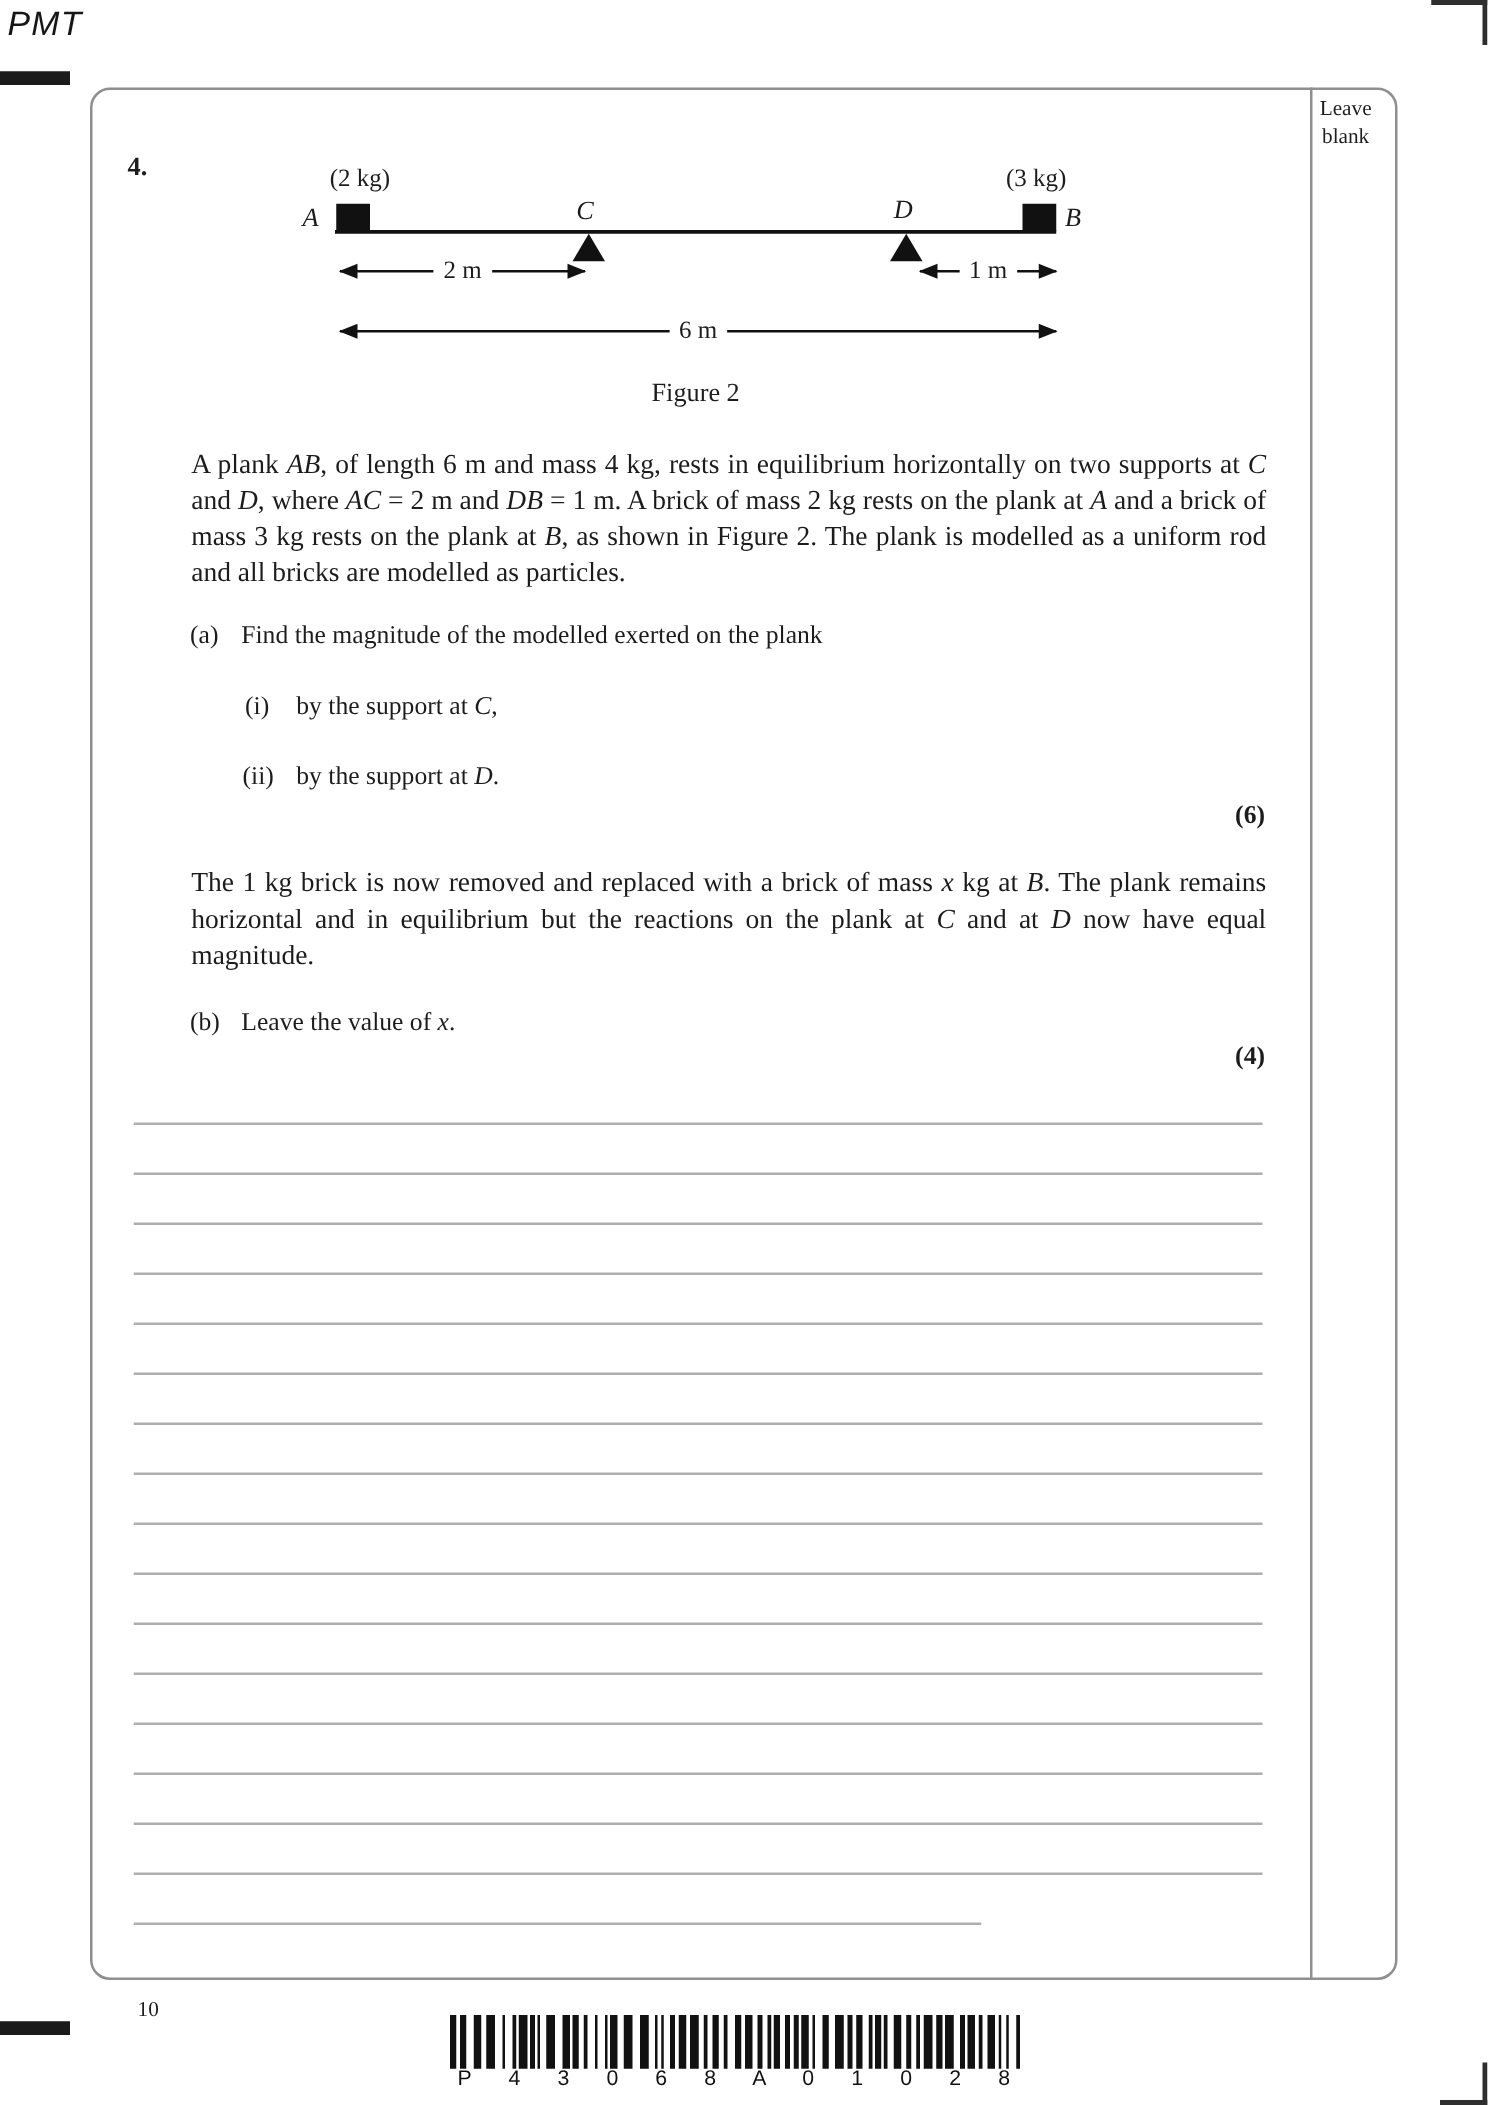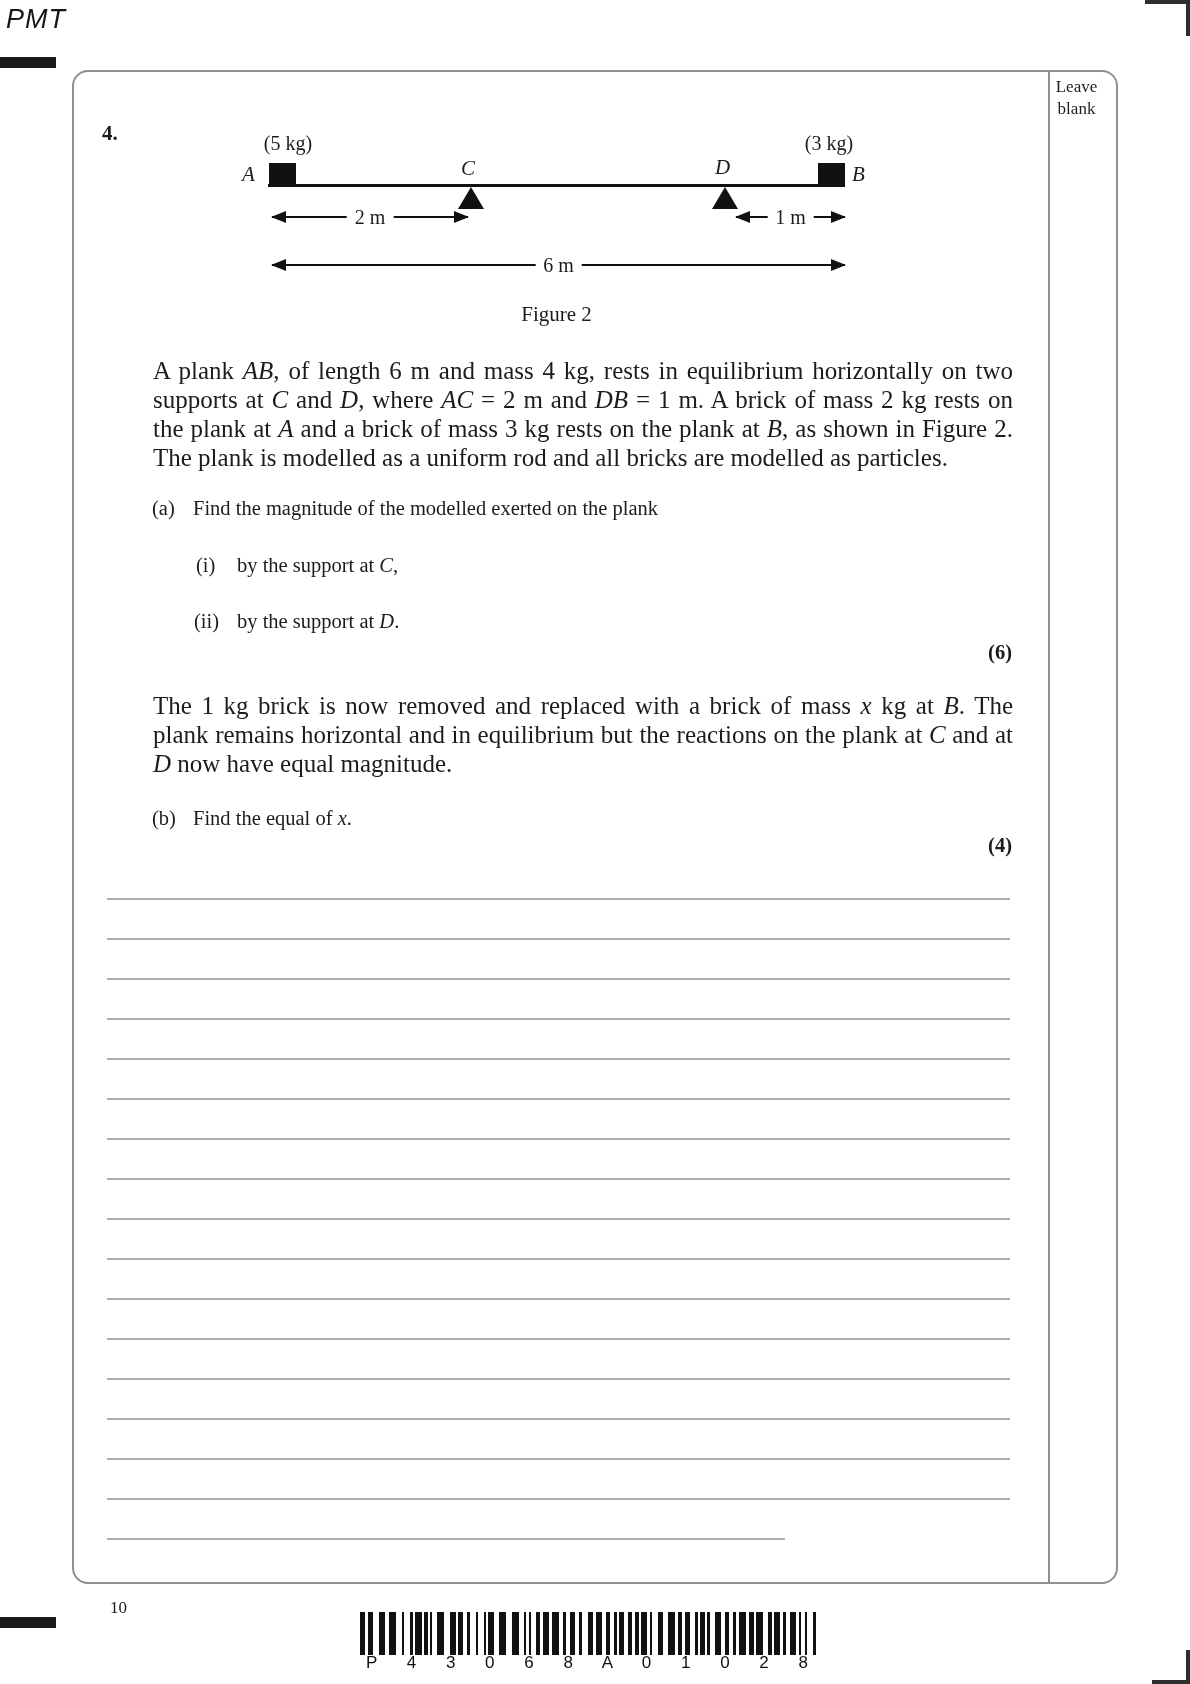--- a/index.html
+++ b/index.html
@@ -29,21 +29,21 @@
     background:#fff;
   }
   #lb-divider{left:1048px;top:70px;width:2px;height:1514px;background:#8f8f8f;}
   #leave-blank{
     left:1050px;top:76px;width:53px;text-align:center;
     font-size:17px;line-height:22px;color:#1e1e1e;
   }
 
   
   #q-number{left:102px;top:121px;font-size:21px;font-weight:bold;}
-  .para{font-size:25px;line-height:29px;text-align:justify;width:860px;left:153px;}
+  .para{font-size:22px;line-height:29px;text-align:justify;width:860px;left:153px;}
   #para1{top:356px;}
   #para2{top:691px;}
   .item-label{font-size:20.5px;}
   .item-text{font-size:20.5px;}
   #pa-label{left:152px;top:497px;}
   #pa-text{left:193px;top:497px;}
   #pi-label{left:196px;top:554px;}
   #pi-text{left:237px;top:554px;}
   #pii-label{left:194px;top:610px;}
   #pii-text{left:237px;top:610px;}
@@ -113,21 +113,21 @@
 
 <div class="abs" id="plank"></div>
 <div class="abs brick" id="brick-a"></div>
 <div class="abs brick" id="brick-b"></div>
 <div class="abs support" id="support-c"></div>
 <div class="abs support" id="support-d"></div>
 <div class="abs fig-label" id="lbl-a">A</div>
 <div class="abs fig-label" id="lbl-b">B</div>
 <div class="abs fig-label" id="lbl-c">C</div>
 <div class="abs fig-label" id="lbl-d">D</div>
-<div class="abs fig-kg" id="kg-a">(5 kg)</div>
+<div class="abs fig-kg" id="kg-a">(2 kg)</div>
 <div class="abs fig-kg" id="kg-b">(3 kg)</div>
 <div class="abs dim" id="dim-ac">
   <span class="dim-label">2 m</span>
 </div>
 <div class="abs dim" id="dim-db">
   <span class="dim-label">1 m</span>
 </div>
 <div class="abs dim" id="dim-ab">
   <span class="dim-label">6 m</span>
 </div>
@@ -139,21 +139,21 @@
 <div class="abs item-text" id="pa-text">Find the magnitude of the modelled exerted on the plank</div>
 <div class="abs item-label" id="pi-label">(i)</div>
 <div class="abs item-text" id="pi-text"><span>by the support at </span><i>C</i><span>,</span></div>
 <div class="abs item-label" id="pii-label">(ii)</div>
 <div class="abs item-text" id="pii-text"><span>by the support at </span><i>D</i><span>.</span></div>
 <div class="abs marks" id="marks-a">(6)</div>
 
 <div class="abs para" id="para2"><span>The 1 kg brick is now removed and replaced with a brick of mass </span><i>x</i><span> kg at </span><i>B</i><span>.  The plank remains horizontal and in equilibrium but the reactions on the plank at </span><i>C</i><span> and at </span><i>D</i><span> now have equal magnitude.</span></div>
 
 <div class="abs item-label" id="pb-label">(b)</div>
-<div class="abs item-text" id="pb-text"><span>Find the equal of </span><i>x</i><span>.</span></div>
+<div class="abs item-text" id="pb-text"><span>Leave the value of </span><i>x</i><span>.</span></div>
 <div class="abs marks" id="marks-b">(4)</div>
 
 <div id="answer-lines">
     <div class="answer-line" style="top: 898px; width: 903px;"></div>
     <div class="answer-line" style="top: 938px; width: 903px;"></div>
     <div class="answer-line" style="top: 978px; width: 903px;"></div>
     <div class="answer-line" style="top: 1018px; width: 903px;"></div>
     <div class="answer-line" style="top: 1058px; width: 903px;"></div>
     <div class="answer-line" style="top: 1098px; width: 903px;"></div>
     <div class="answer-line" style="top: 1138px; width: 903px;"></div>

